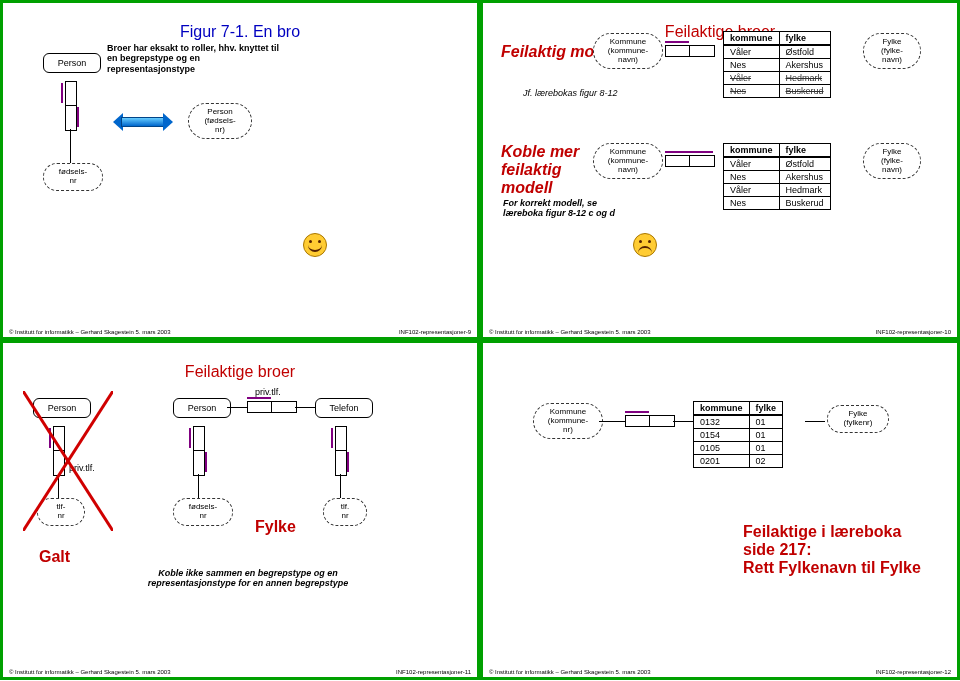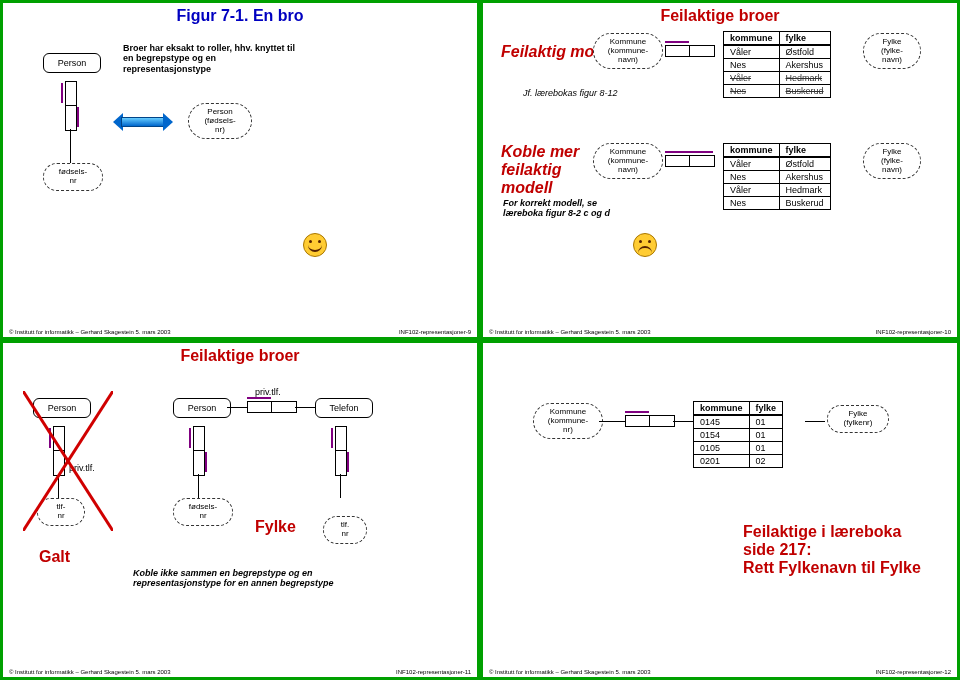--- a/index.html
+++ b/index.html
@@ -20,23 +20,23 @@
     position: relative;
     border: 3px solid #00a000;
     box-sizing: border-box;
     overflow: hidden;
     font-size: 9px;
     background: #fff;
   }
   .slide-title {
     text-align: center;
     color: #c00000;
-    font-weight: bold;
+    font-weight: normal;
     font-size: 16px;
-    margin-top: 4px;
+    margin-top: 20px;
   }
   .slide-title.blue { color: #0000c0; }
   .footer {
     position: absolute;
     bottom: 2px;
     left: 6px;
     right: 6px;
     font-size: 6px;
     display: flex;
     justify-content: space-between;
@@ -180,21 +180,21 @@
 </head>
 <body>
 
 <div class="grid2x2">
 
   <div class="slide">
     <div class="slide-title blue">Figur 7-1. En bro</div>
 
     <div class="entity" style="left:40px; top:50px;"><span>Person</span></div>
 
-    <div class="note-box" style="left:120px; top:40px; width:180px; color:#000; font-style:normal; font-weight:bold;">Broer har eksakt to roller, hhv. knyttet til en begrepstype og en representasjonstype</div>
+    <div class="note-box" style="left:104px; top:40px; width:180px; color:#000; font-style:normal; font-weight:bold;">Broer har eksakt to roller, hhv. knyttet til en begrepstype og en representasjonstype</div>
 
     <div class="role vert" style="left:62px; top:78px;"></div>
     <div class="role vert" style="left:62px; top:102px;"></div>
     <div class="uline" style="left:58px; top:80px; width:2px; height:20px; background:#800080;"></div>
     <div class="uline" style="left:74px; top:104px; width:2px; height:20px; background:#800080;"></div>
 
     <div class="value-type" style="left:40px; top:160px; width:46px;"><span style="white-space:pre-line;">fødsels-
 nr</span></div>
 
     <div class="vline2" style="left:67px; top:126px; height:34px;"></div>
@@ -294,21 +294,21 @@
             <td>Nes</td>
             <td>Buskerud</td>
           </tr>
     </tbody>
       </table>
 
     <div class="value-type" style="left:380px; top:140px; width:44px;"><span style="white-space:pre-line;">Fylke
 (fylke-
 navn)</span></div>
 
-    <div class="note-box" style="left:20px; top:195px; width:130px; font-style:italic; color:#000;">For korrekt modell, se læreboka figur 8-2 c og d</div>
+    <div class="note-box" style="left:20px; top:195px; width:130px; font-style:italic; color:#000;">For korrekt modell, se læreboka figur 8-12 c og d</div>
 
     <div class="smiley sad" style="left:150px; top:230px;">
         <div class="mouth"></div>
       </div>
 
     <div class="footer">
       <span>© Institutt for informatikk – Gerhard Skagestein 5. mars 2003</span>
       <span>INF102-representasjoner-10</span>
     </div>
   </div>
@@ -346,26 +346,26 @@
     <div class="uline" style="left:202px; top:109px; width:2px; height:20px;"></div>
     <div class="vline2" style="left:195px; top:131px; height:24px;"></div>
     <div class="value-type" style="left:170px; top:155px; width:46px;"><span style="white-space:pre-line;">fødsels-
 nr</span></div>
 
     <div class="role vert" style="left:332px; top:83px;"></div>
     <div class="role vert" style="left:332px; top:107px;"></div>
     <div class="uline" style="left:328px; top:85px; width:2px; height:20px;"></div>
     <div class="uline" style="left:344px; top:109px; width:2px; height:20px;"></div>
     <div class="vline2" style="left:337px; top:131px; height:24px;"></div>
-    <div class="value-type" style="left:320px; top:155px; width:30px;margin-top:18px;"><span style="white-space:pre-line;">tlf.
+    <div class="value-type" style="left:320px; top:155px; width:30px;"><span style="white-space:pre-line;">tlf.
 nr</span></div>
 
     <div class="caption-red" style="left:252px; top:175px; font-style:normal;">Fylke</div>
 
-    <div class="note-box" style="left:130px; top:225px; width:230px; font-style:italic; color:#000;">Koble ikke sammen en begrepstype og en representasjonstype for en annen begrepstype</div>
+    <div class="note-box" style="left:130px; top:225px; width:230px; font-style:italic; color:#000;text-align:center;">Koble ikke sammen en begrepstype og en representasjonstype for en annen begrepstype</div>
 
     <div class="footer">
       <span>© Institutt for informatikk – Gerhard Skagestein 5. mars 2003</span>
       <span>INF102-representasjoner-11</span>
     </div>
   </div>
 
   <div class="slide">
 
     <div class="value-type" style="left:50px; top:60px; width:56px;"><span style="white-space:pre-line;">Kommune
@@ -378,21 +378,21 @@
     <div class="uline" style="left:142px; top:68px; width:24px;"></div>
     <div class="hline" style="left:190px; top:78px; width:20px;"></div>
 
     <table class="data" style="left:210px; top:58px;">
       <tbody>
           <tr>
             <th>kommune</th>
             <th>fylke</th>
           </tr>
       <tr>
-            <td>0145</td>
+            <td>0132</td>
             <td>01</td>
           </tr>
       <tr>
             <td>0154</td>
             <td>01</td>
           </tr>
       <tr>
             <td>0105</td>
             <td>01</td>
           </tr>

